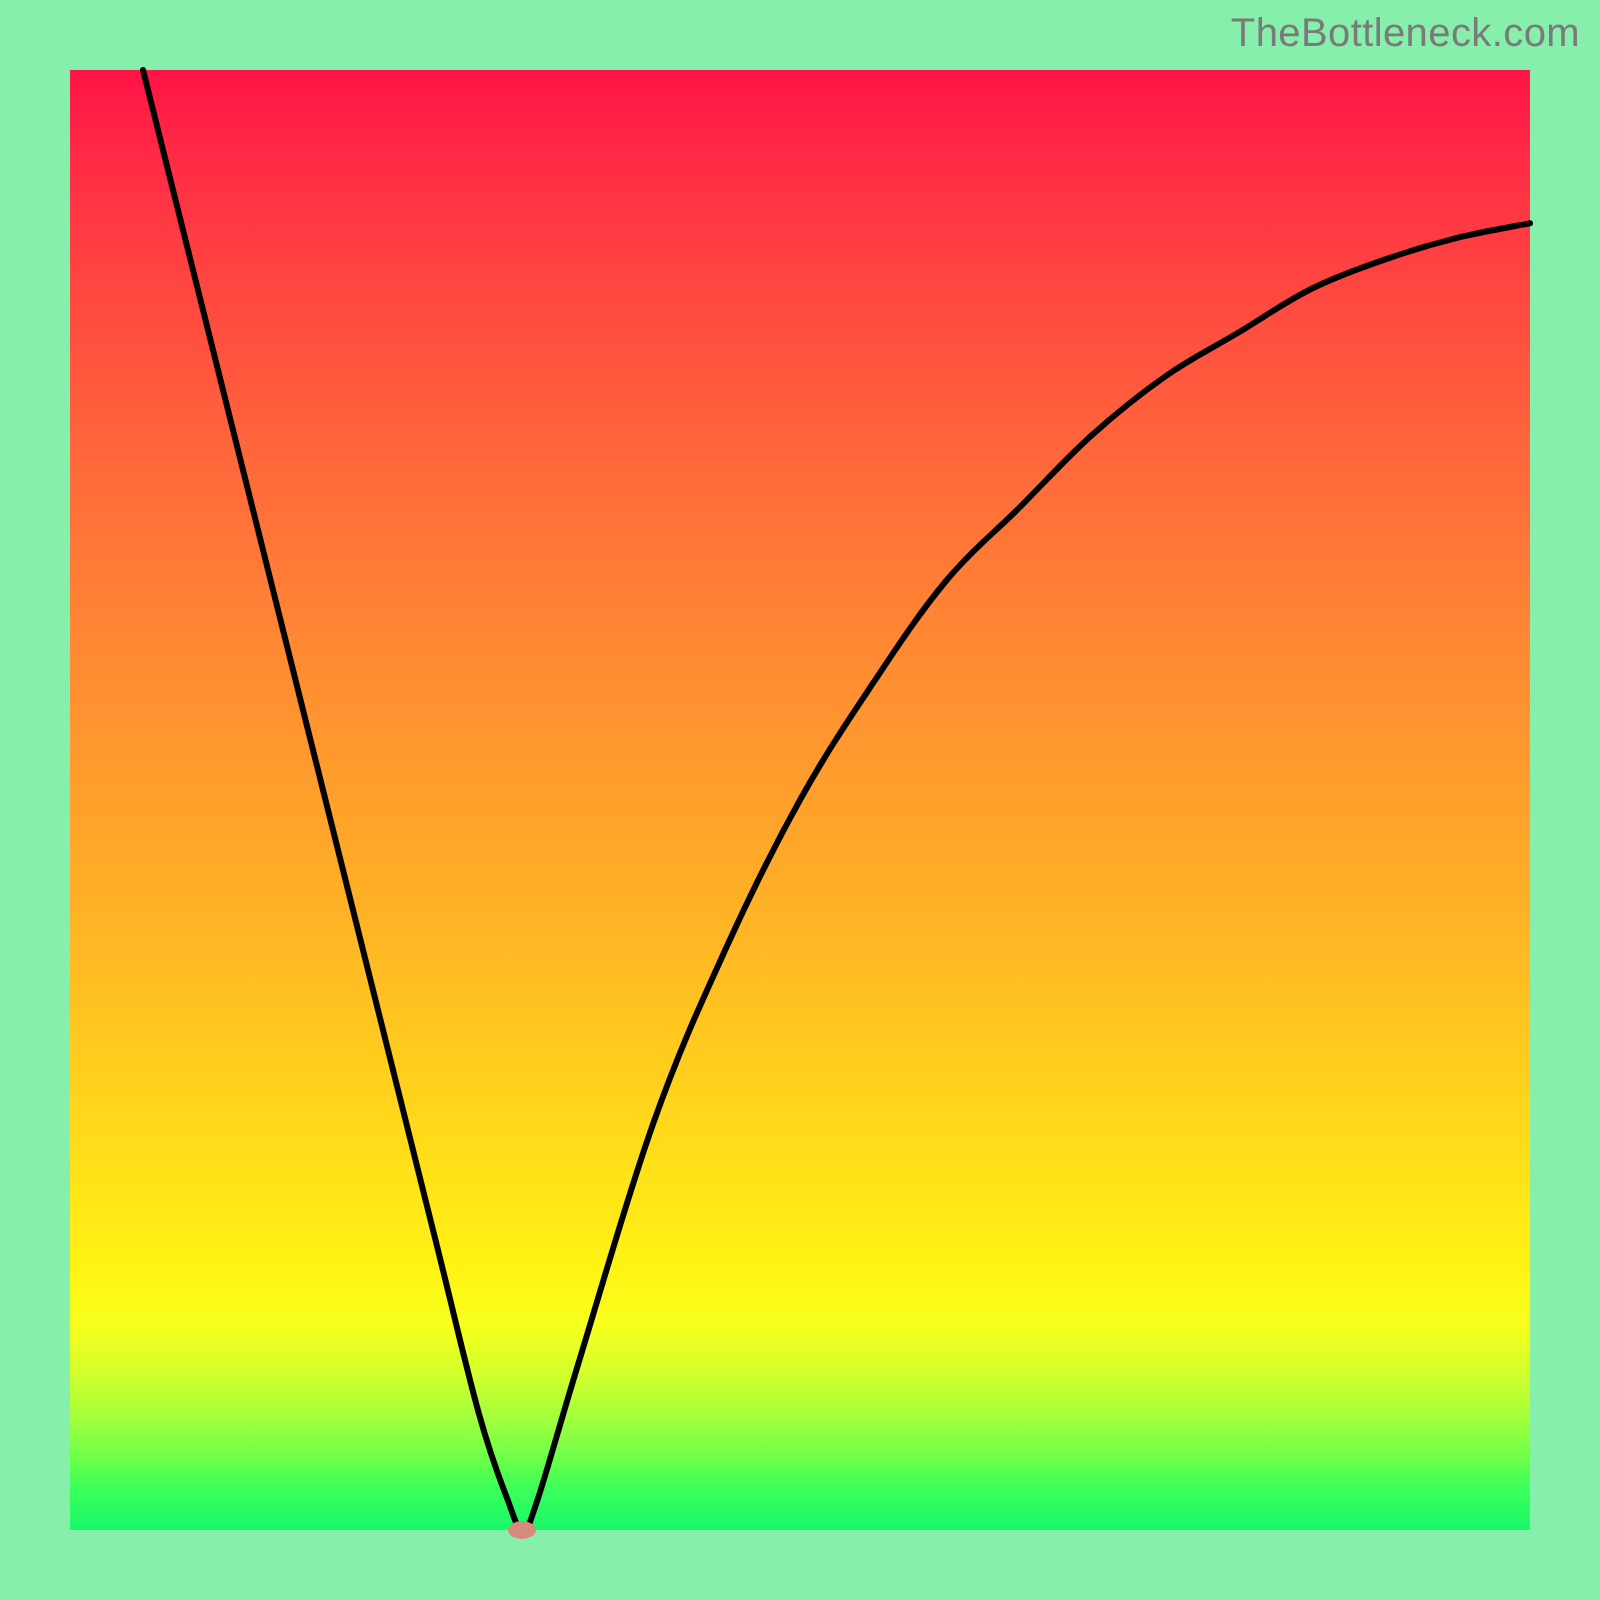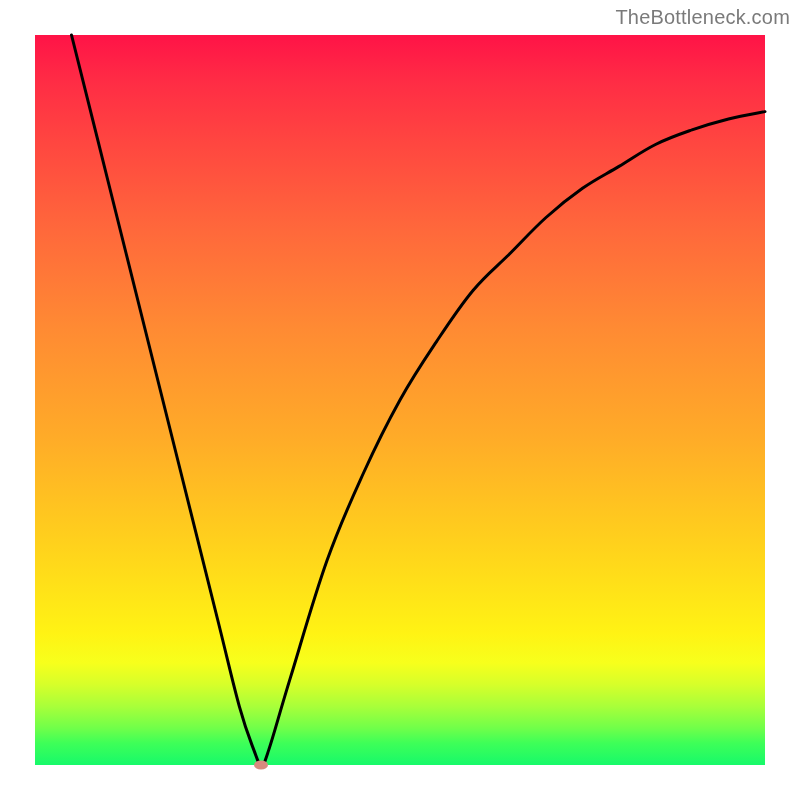--- a/index.html
+++ b/index.html
@@ -8,21 +8,21 @@
     width: 800px;
     height: 800px;
     overflow: hidden;
     background: #000;
     font-family: Arial, Helvetica, sans-serif;
   }
   .frame {
     position: relative;
     width: 800px;
     height: 800px;
-    background: #ffffff;
+    background: #86efac;
   }
   .plot-area {
     position: absolute;
     left: 35px;
     top: 35px;
     width: 730px;
     height: 730px;
     
     background: linear-gradient(
       to bottom,

